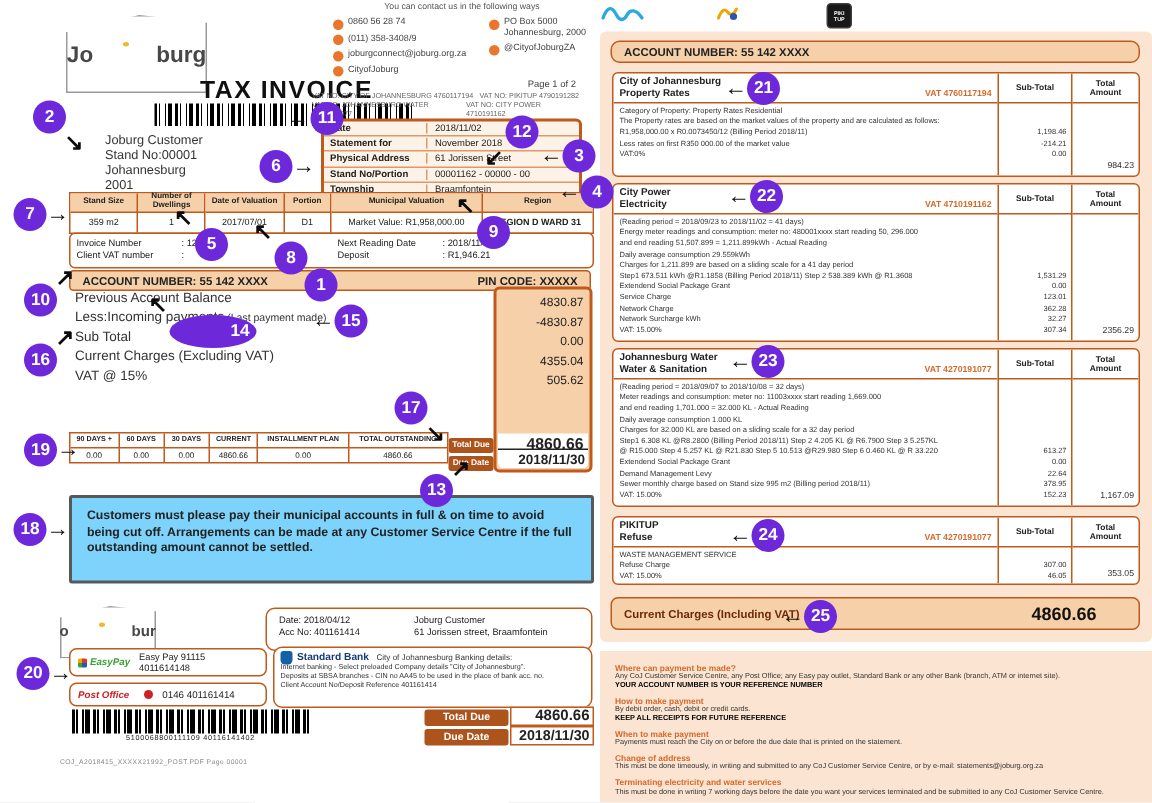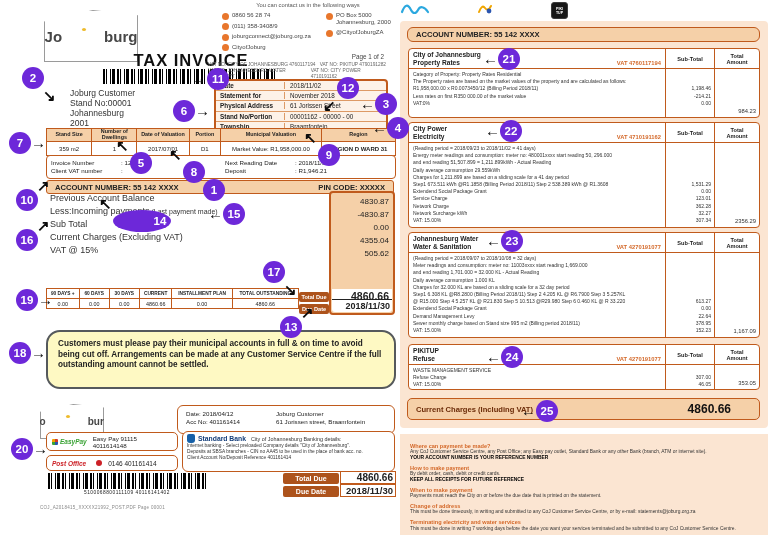--- a/index.html
+++ b/index.html
@@ -65,21 +65,21 @@
 
   
   .aging{border:1.5px solid #c05a1c;background:#fff;}
   .ag-row{display:flex;}
   .ag-cell{border-right:1px solid #c05a1c;box-sizing:border-box;display:flex;align-items:center;justify-content:center;text-align:center;}
   .ag-cell:last-child{border-right:none;}
   .ag-h .ag-cell{font-weight:bold;font-size:4.8px;height:10px;border-bottom:1px solid #c05a1c;}
   .ag-v .ag-cell{font-size:5.4px;height:9px;}
   .ac0{width:13%;} .ac1{width:12%;} .ac2{width:12%;} .ac3{width:13%;} .ac4{width:24%;} .ac5{width:26%;}
 
-  .notice{border:2px solid #55595c;border-radius:14px;background:#fef9c3;padding:7px 10px;box-sizing:border-box;
+  .notice{border:2px solid #55595c;border-radius:2px;background:#7dd3fc;padding:7px 10px;box-sizing:border-box;
           font-weight:bold;font-size:8.2px;line-height:10.5px;color:#222;}
 
   
   .remit-info{display:flex;font-size:6.2px;line-height:8px;padding:4px 0 0 8px;box-sizing:border-box;}
   .brandbox{display:flex;align-items:center;padding:0 5px;box-sizing:border-box;}
   .ep-brand{color:#3aa335;font-weight:bold;font-style:italic;font-size:6.5px;margin-right:6px;}
   .ep-icon{width:6px;height:6px;margin-right:2px;background:conic-gradient(#d23b2f 0 25%,#2a55b0 0 50%,#3aa335 0 75%,#f0a500 0);border-radius:1px;}
   .po-brand{color:#cc2127;font-weight:bold;font-style:italic;font-size:6.5px;margin-right:8px;}
   .po-icon{width:6px;height:6px;border-radius:50%;background:#cc2127;margin-left:2px;}
   .sb-shield{width:8px;height:9px;background:#1660a8;border-radius:2px 2px 3px 3px;margin-right:3px;}

